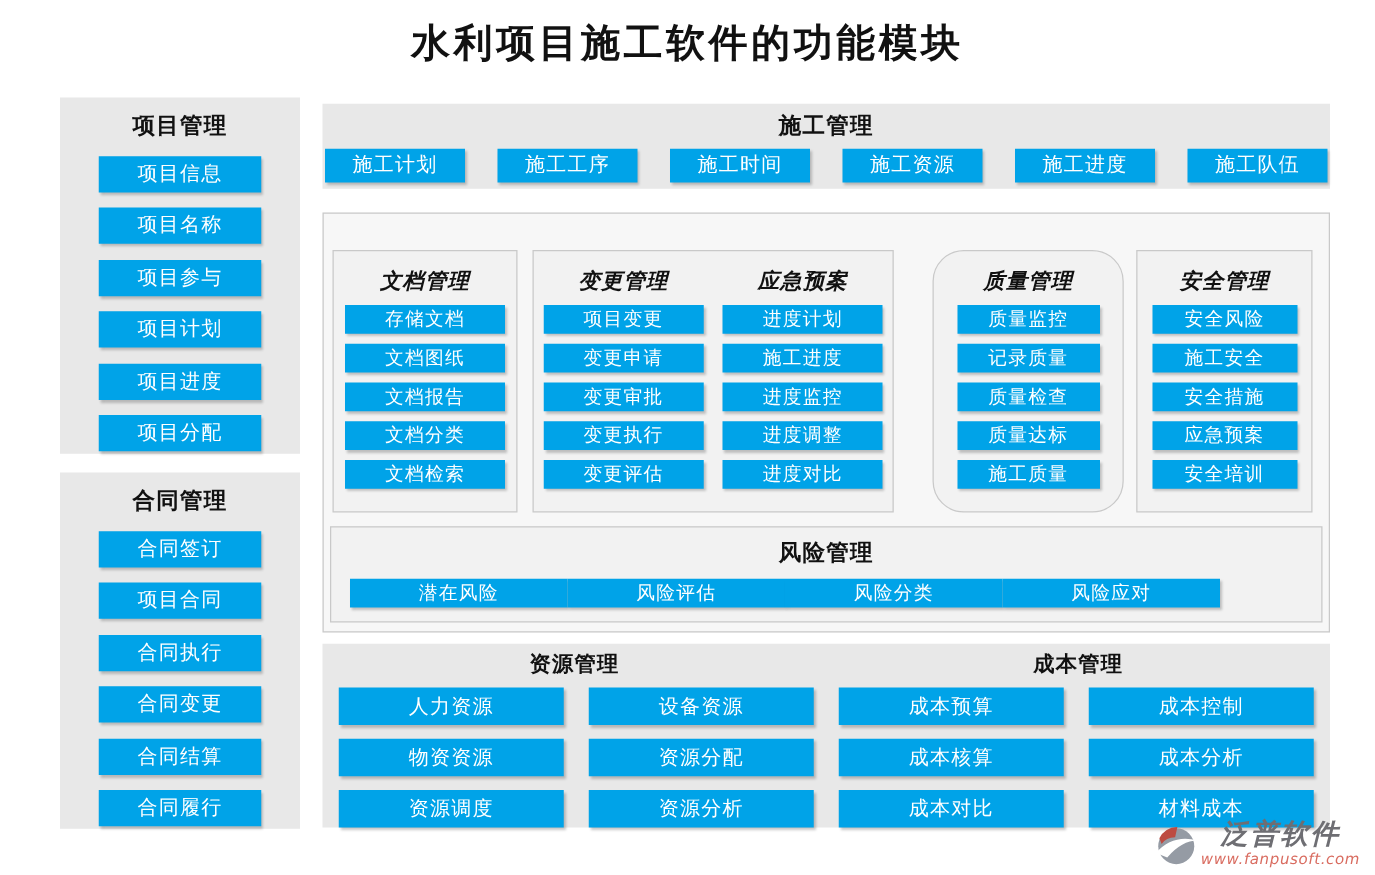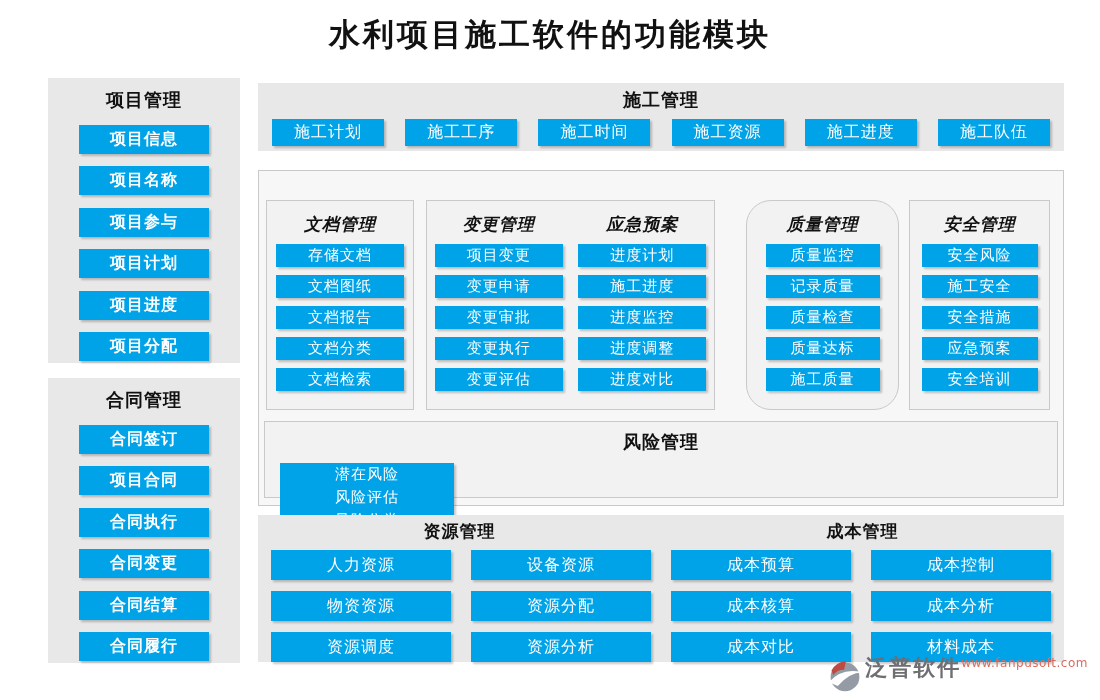--- a/index.html
+++ b/index.html
@@ -32,27 +32,27 @@
   .btn{
     background:var(--blue);color:#fff;
     display:flex;align-items:center;justify-content:center;
     font-size:16px;letter-spacing:1px;
     box-shadow:1.5px 2px 2px rgba(0,0,0,0.22);
     cursor:pointer;white-space:nowrap;
   }
   
   #panel-project{left:48px;top:78px;width:192px;height:285px;}
   #panel-contract{left:48px;top:378px;width:192px;height:285px;}
-  .side-panel .btn{width:130px;height:29px;margin:12.5px auto 0;font-weight:bold;}
+  .side-panel .btn{width:130px;height:29px;margin:12.5px auto 0;}
   
   #panel-construction{left:258px;top:83px;width:806px;height:68px;}
   #panel-construction .panel-title{padding-top:5px;}
   .construction-row{
     display:flex;justify-content:space-between;
-    padding:0 14px;margin-top:7px;text-align:center;
+    padding:0 2px;margin-top:7px;text-align:center;
   }
   .construction-row .btn{width:112px;height:27px;}
   
   #middle-container{
     position:absolute;left:258px;top:170px;width:806px;height:336px;
     background:var(--container-bg);border:1px solid var(--border);
   }
   .mbox{
     position:absolute;top:29px;height:210px;
     background:var(--box-bg);border:1px solid var(--border);
@@ -70,39 +70,39 @@
   #box-quality .btn{width:114px;}
   #box-safety .btn{width:116px;}
   
   #box-risk{
     position:absolute;left:5px;top:250px;width:794px;height:77px;
     background:var(--box-bg);border:1px solid var(--border);
   }
   #box-risk .panel-title{padding-top:8px;}
   .risk-row{
     display:flex;justify-content:flex-start;
-    padding:0 15px;margin-top:9px;flex-direction:column;
+    padding:0 15px;margin-top:9px;
   }
   .risk-row .btn{width:174px;height:23px;font-size:15px;}
   
   #panel-bottom{left:258px;top:515px;width:806px;height:147px;}
   .bottom-headers{display:flex;}
   .bottom-headers .panel-title{flex:1;padding-top:5px;font-size:17px;}
   .bottom-grid{
     display:grid;grid-template-columns:repeat(4,1fr);
     gap:11px 20px;padding:7px 13px 0;
   }
   .bottom-grid .btn{height:30px;width:100%;}
   
   .footer-logo{
     position:absolute;right:12px;bottom:6px;
     display:flex;align-items:flex-start;
   }
   .footer-logo .mark{width:36px;height:36px;margin-right:2px;margin-top:2px;}
-  .brand-col{display:flex;align-items:flex-start;}
+  .brand-col{display:flex;flex-direction:column;align-items:center;font-style:italic;}
   .brand-name{
     font-size:22px;font-weight:bold;color:var(--brand-gray);
     letter-spacing:2px;line-height:24px;
     font-family:"DejaVu Sans","Liberation Sans",sans-serif;
   }
   .brand-url{
     font-size:12px;color:var(--url-red);letter-spacing:0.5px;
     font-family:"DejaVu Sans","Liberation Sans",sans-serif;
   }
 </style>

